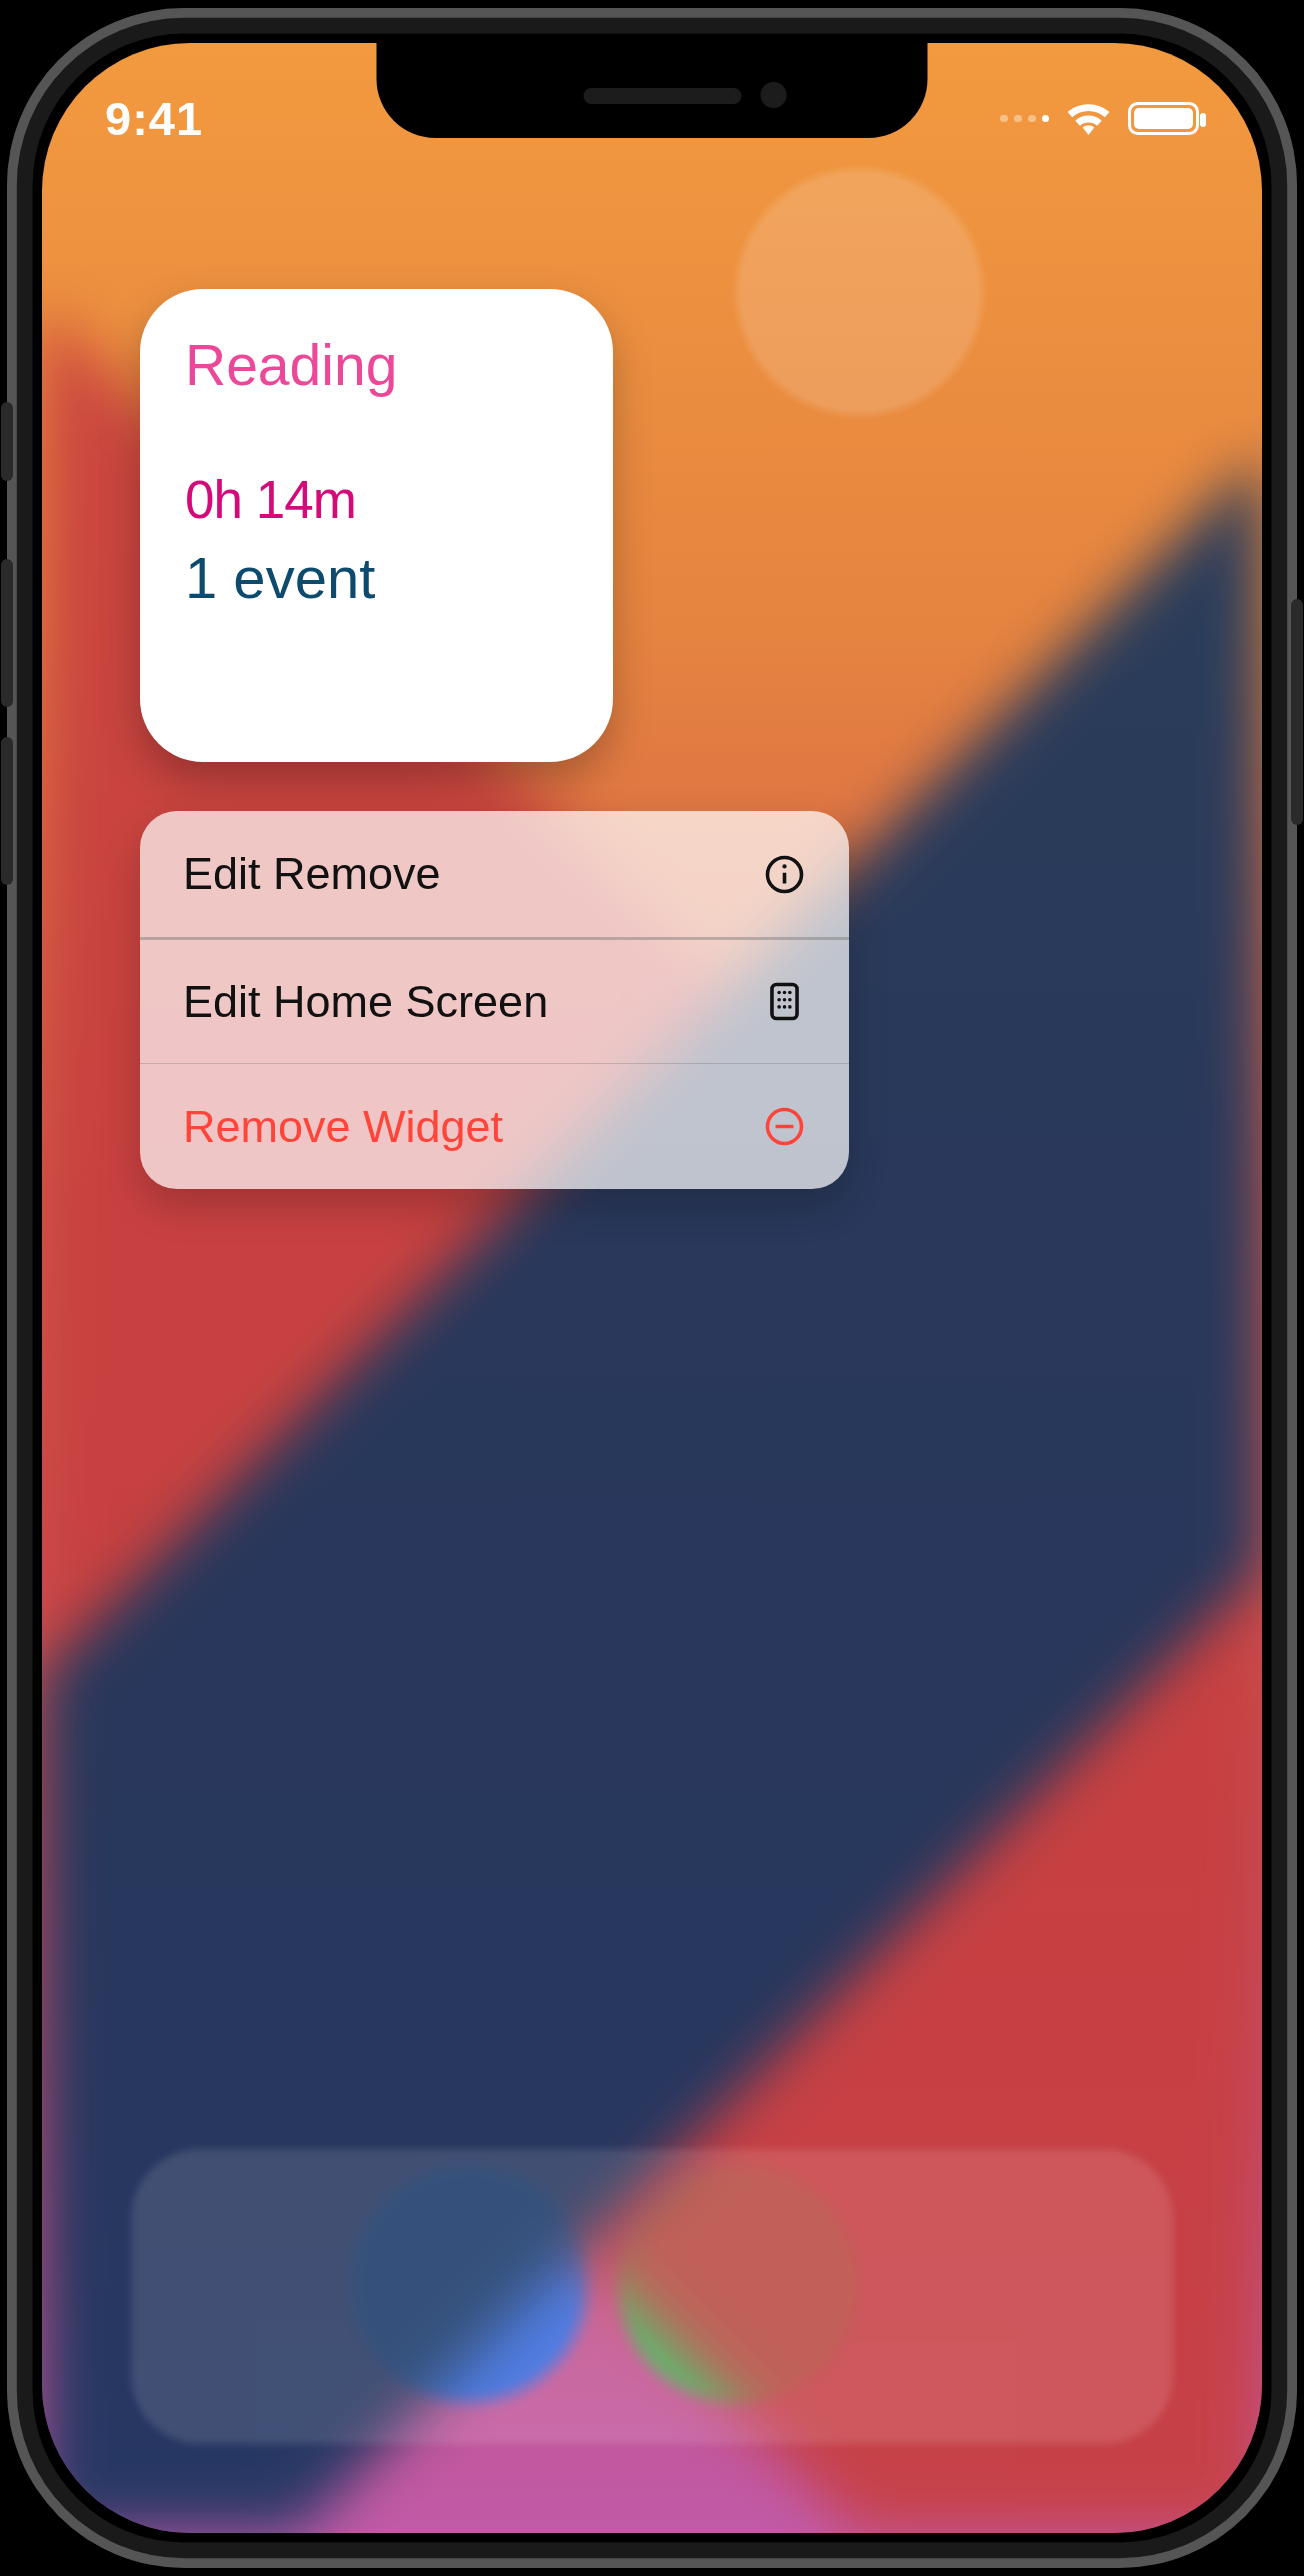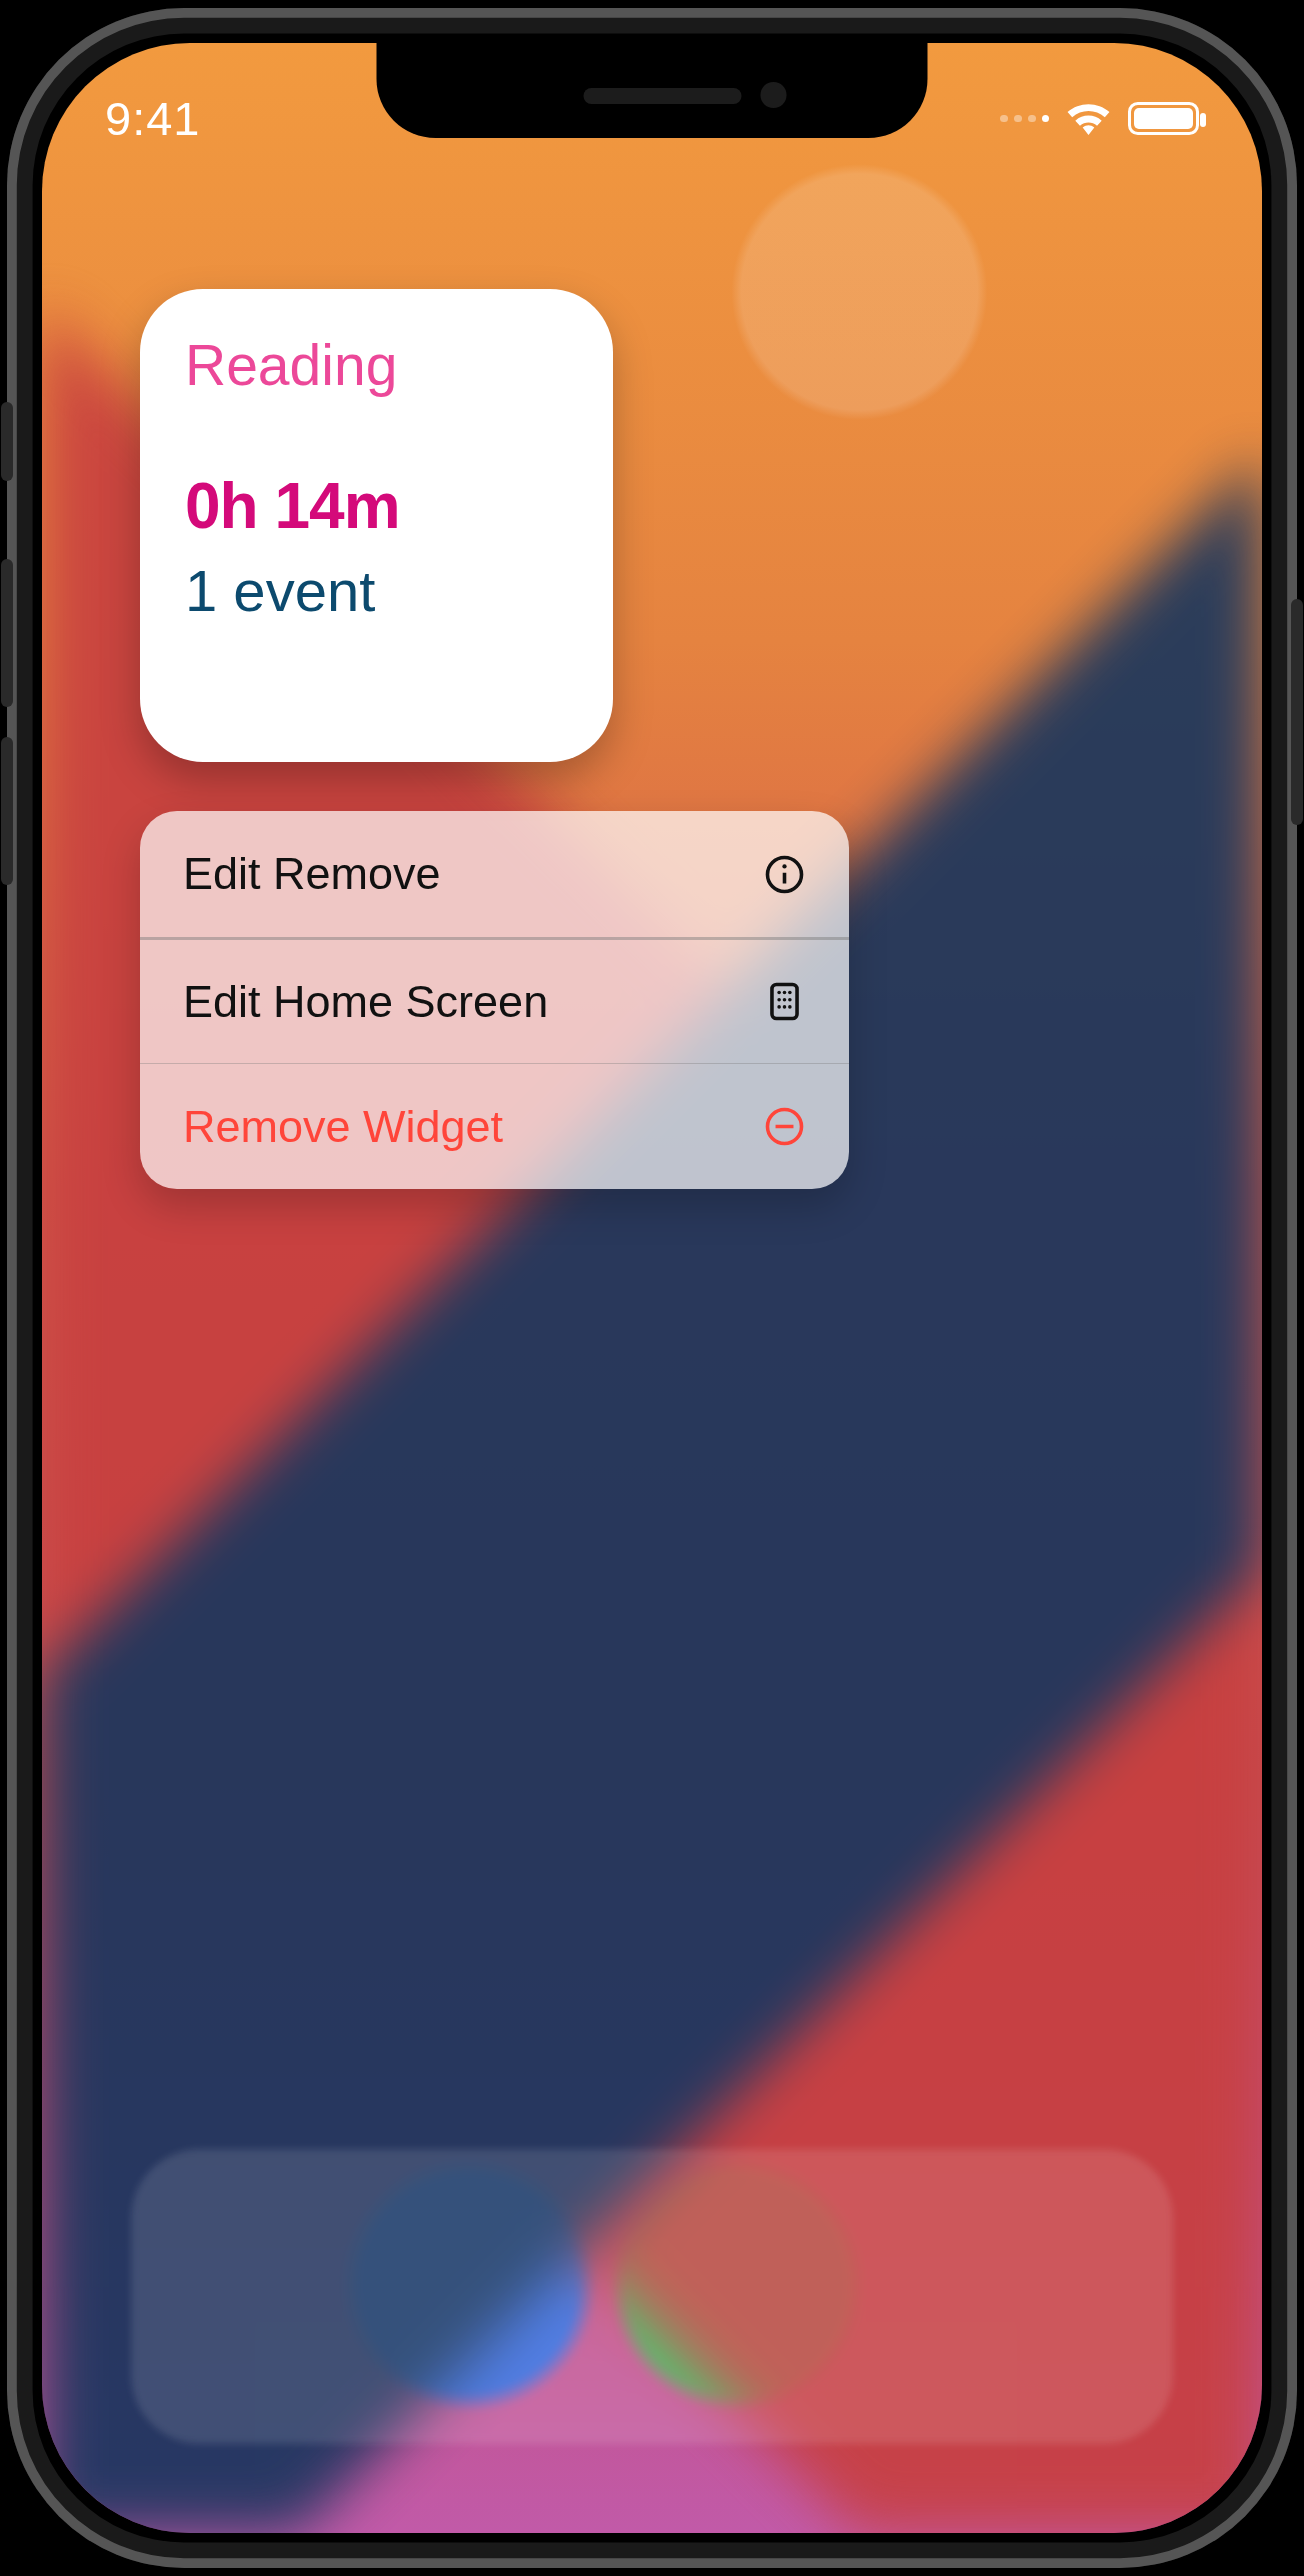--- a/index.html
+++ b/index.html
@@ -54,42 +54,42 @@
     z-index: 50;
   }
   .notch::before{ content:""; position:absolute; left:207px; top:45px; width:158px; height:15.8px; border-radius:9.8px; background:#1c1c1c; }
   .notch::after { content:""; position:absolute; left:384px; top:39px; width:25.6px;  height:25.6px; border-radius:50%; background:#1c1c1c; }
 
   .status-bar{
     position:absolute; top:0; left:0; right:0; height:118px;
     display:flex; align-items:center; justify-content:space-between;
     padding: 33px 63px 0; color:#fff; z-index:40;
   }
-  .status-time{ font-size:47px; font-weight:400; letter-spacing:1px; }
+  .status-time{ font-size:47px; font-weight:700; letter-spacing:1px; }
   .status-right{ display:flex; align-items:center; gap:15.8px; }
   .dots{ display:flex; gap:5.9px; align-items:flex-end; }
   .dots span{ width:7.9px; height:7.9px; border-radius:50%; background:#fff; opacity:.4; }
   .dots span.on{ opacity:1; }
   .wifi-icon svg{ display:block; }
   .battery{ width:71px; height:33px; border:3.9px solid #fff; border-radius:9.8px; position:relative; }
   .battery::after{ content:""; position:absolute; right:-9.8px; top:7.9px; width:5.9px; height:13.8px; border-radius:3px; background:#fff; }
   .battery .fill{ position:absolute; inset:3px; border-radius:4.9px; background:#fff; }
 
   
   .widget{
     position:absolute; left:98px; top:246px;
     width:473px; height:473px;
     background:#fff; border-radius:63px;
     padding:43px 45px 39px;
     box-shadow: 0 17.7px 39px rgba(0,0,0,.25);
     z-index:30;
   }
   .widget-title{ font-size:57px; font-weight:400; color:#ec4899; margin-bottom:3.9px; }
   .widget-sub  { font-size:47px; color:#8a8a8e; }
-  .widget-val  { margin-top:71px; font-size:64px; font-weight:700; color:#d40a7a; letter-spacing:-1px; }
+  .widget-val  { margin-top:71px; font-size:53px; font-weight:400; color:#d40a7a; letter-spacing:-1px; }
   .widget-meta { margin-top:13.8px; font-size:58px; color:#0c4a6e; }
 
   
   .menu{
     position:absolute; left:98px; top:768px; width:709px;
     border-radius:37px; overflow:hidden; z-index:30;
     box-shadow: 0 17.7px 39px rgba(0,0,0,.2);
   }
   .menu-row{
     display:flex; align-items:center; justify-content:space-between;

